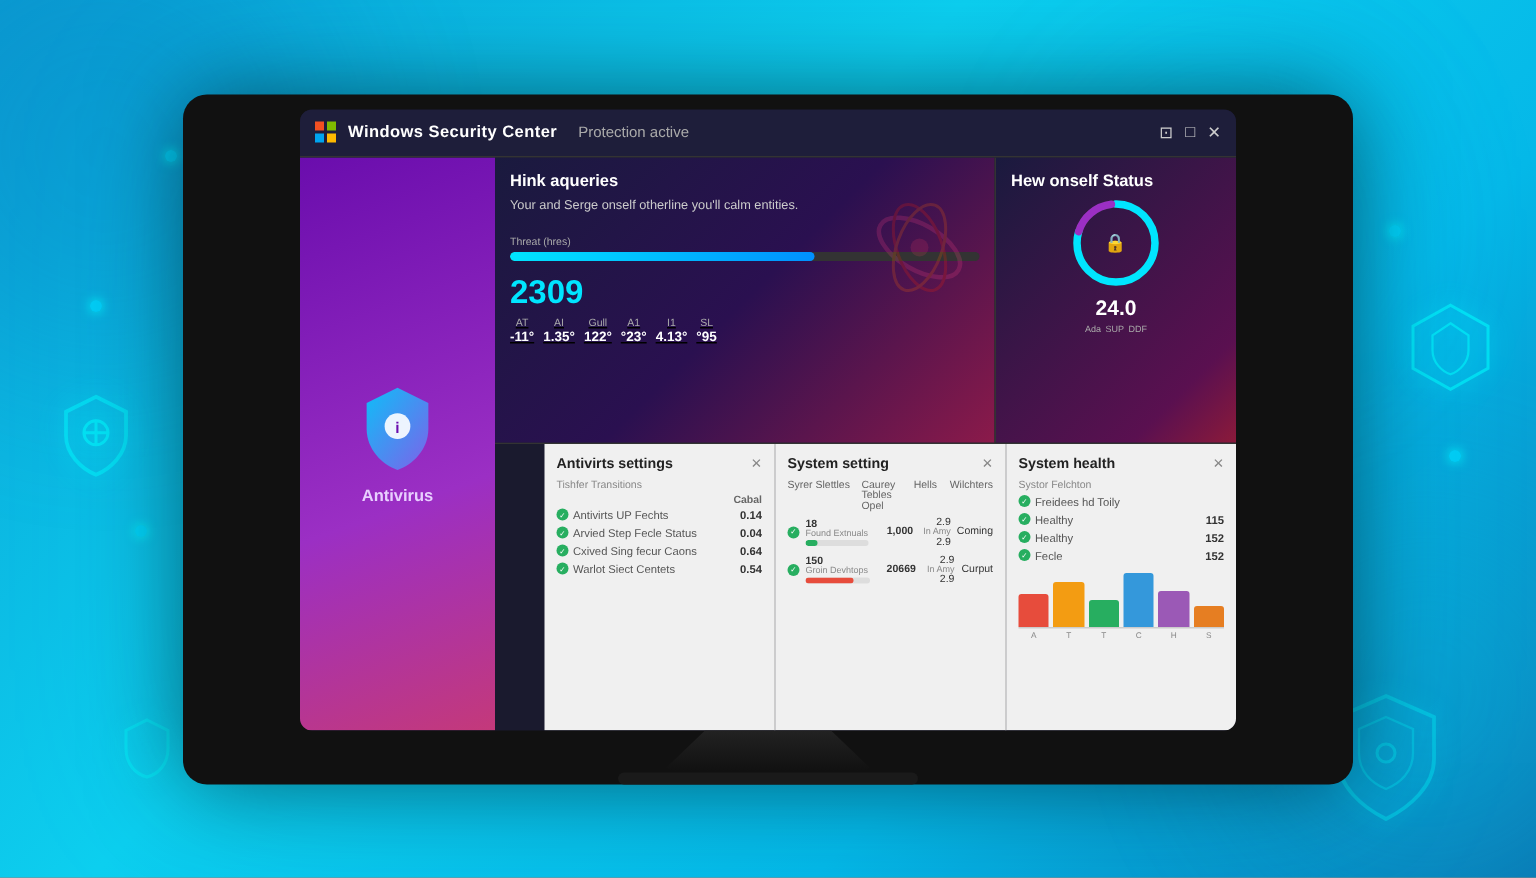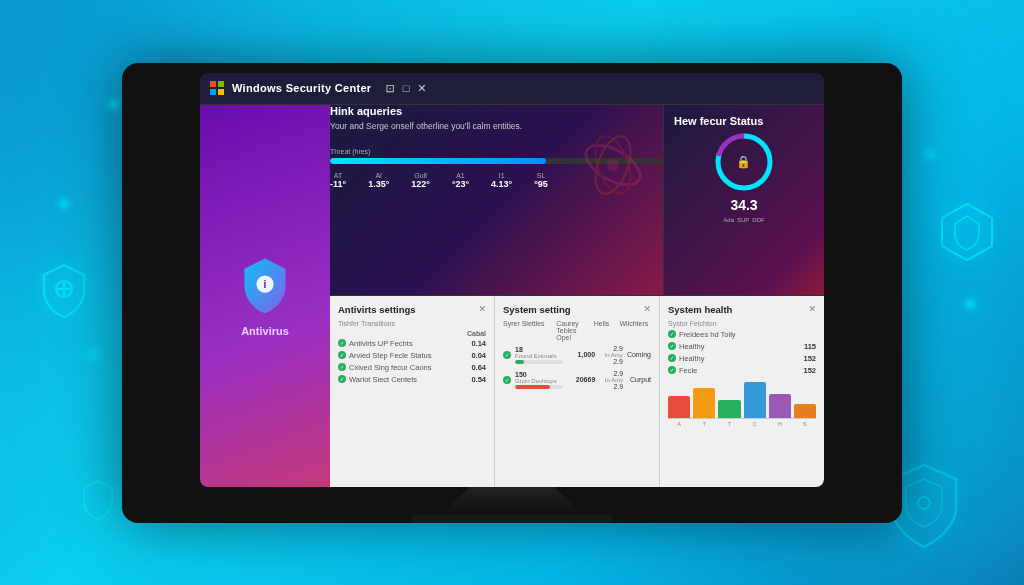--- a/index.html
+++ b/index.html
@@ -144,20 +144,21 @@
     .top-panels {
       display: flex;
       height: 190px;
       flex-shrink: 0;
     }
 
     
     .threats-panel {
       flex: 1;
       background: linear-gradient(135deg, #1a1a3e 0%, #2a1050 50%, #8b1a4a 100%);
+      padding: 10px;
       position: relative;
       overflow: hidden;
       border-right: 1px solid #333;
     }
 
     .panel-title {
       color: #fff;
       font-size: 11px;
       font-weight: 700;
       margin-bottom: 4px;
@@ -184,22 +185,23 @@
 
     .threat-count-big {
       color: #00e5ff;
       font-size: 22px;
       font-weight: 700;
       margin-bottom: 4px;
     }
 
     .stats-row {
       display: flex;
-      gap: 22px;
+      gap: 6px;
       flex-wrap: wrap;
+      text-decoration: underline;
     }
     .stat-item {
       display: flex;
       flex-direction: column;
       align-items: center;
     }
     .stat-label {
       color: #aaa;
       font-size: 7px;
     }
@@ -239,20 +241,21 @@
       font-size: 14px;
       font-weight: 700;
       text-align: center;
     }
 
     
     .bottom-panels {
       display: flex;
       flex: 1;
       border-top: 1px solid #333;
+      padding-left: 33px;
     }
 
     .bottom-card {
       flex: 1;
       background: #f0f0f0;
       padding: 8px;
       border-right: 1px solid #ccc;
       overflow: hidden;
     }
     .bottom-card:last-child {
@@ -448,20 +451,21 @@
   <div class="tv-screen">
 
     <div class="title-bar">
       <div class="windows-logo">
         <span></span>
           <span></span>
           <span></span>
           <span></span>
       </div>
       <span class="title-text">Windows Security Center</span>
+      <span class="title-subtitle">Protection active</span>
       <div class="title-controls">
         <span style="cursor:pointer;">⊡</span>
         <span style="cursor:pointer;">□</span>
         <span style="cursor:pointer;">✕</span>
       </div>
     </div>
 
     <div class="main-content">
 
       <div class="sidebar">
@@ -495,20 +499,21 @@
             </div>
 
             <div class="panel-title">Hink aqueries</div>
             <div class="panel-desc">Your and Serge onself otherline you'll calm entities.</div>
 
             <div style="font-size:7px;color:#aaa;margin-bottom:3px;">Threat (hres)</div>
             <div class="progress-bar-wrap">
               <div class="progress-bar-fill" style="width:65%;"></div>
             </div>
 
+            <div class="threat-count-big">2309</div>
 
             <div class="stats-row">
               <div class="stat-item">
                 <span class="stat-label">AT</span>
                 <span class="stat-value">-11°</span>
               </div>
               <div class="stat-item">
                 <span class="stat-label">AI</span>
                 <span class="stat-value">1.35°</span>
               </div>
@@ -525,32 +530,32 @@
                 <span class="stat-value">4.13°</span>
               </div>
               <div class="stat-item">
                 <span class="stat-label">SL</span>
                 <span class="stat-value">°95</span>
               </div>
             </div>
           </div>
 
           <div class="status-panel">
-            <div class="panel-title">Hew fecur Status</div>
+            <div class="panel-title">Hew onself Status</div>
 
             <div class="circular-progress">
               <svg width="60" height="60" viewBox="0 0 60 60">
                 <circle cx="30" cy="30" r="26" fill="none" stroke="#333" stroke-width="5"></circle>
                 <circle cx="30" cy="30" r="26" fill="none" stroke="#00e5ff" stroke-width="5" stroke-dasharray="130 33" stroke-linecap="round" transform="rotate(-90,30,30)"></circle>
                 <circle cx="30" cy="30" r="26" fill="none" stroke="#9b2fc4" stroke-width="5" stroke-dasharray="30 133" stroke-dashoffset="-130" stroke-linecap="round" transform="rotate(-90,30,30)"></circle>
                 <text x="30" y="34" text-anchor="middle" fill="white" font-size="12">🔒</text>
               </svg>
             </div>
 
-            <div class="score-num">34.3</div>
+            <div class="score-num">24.0</div>
 
             <div style="display:flex;justify-content:center;gap:3px;margin-top:4px;">
               <span style="font-size:6px;color:#aaa;">Ada</span>
               <span style="font-size:6px;color:#aaa;">SUP</span>
               <span style="font-size:6px;color:#aaa;">DDF</span>
             </div>
           </div>
         </div>
 
         <div class="bottom-panels">

